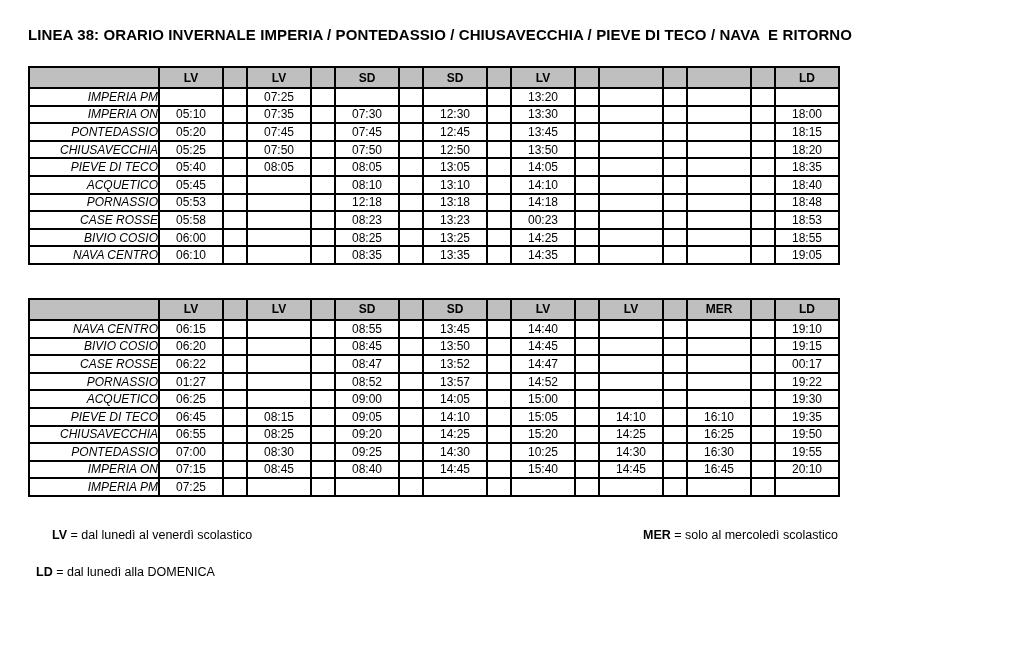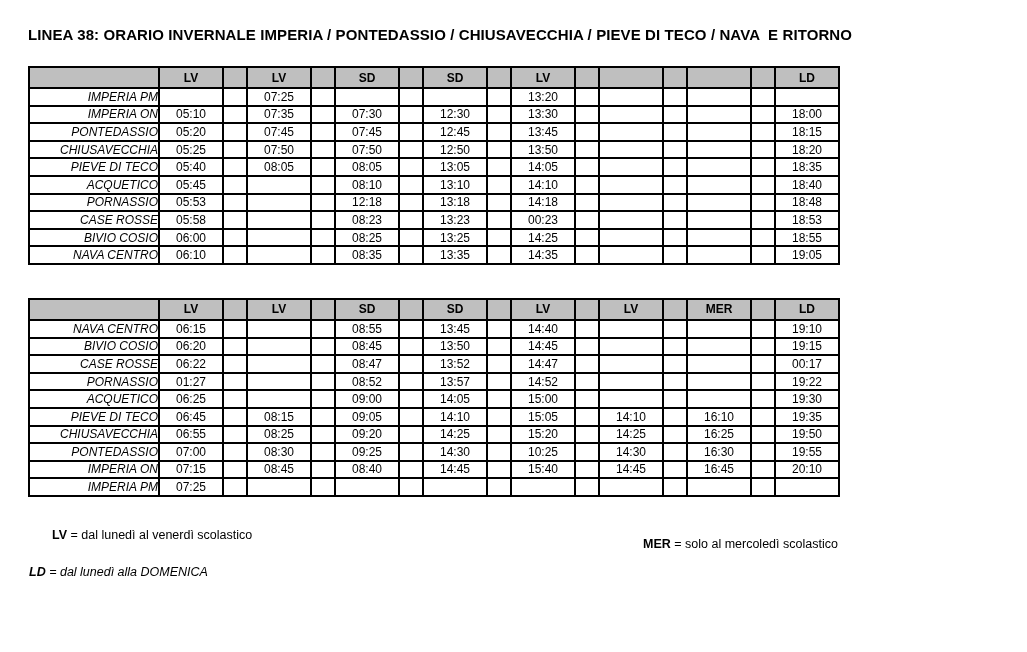--- a/index.html
+++ b/index.html
@@ -75,22 +75,22 @@
   }
   .legend-item {
     position: absolute;
     white-space: nowrap;
   }
   .legend-item .abbr {
     font-weight: bold;
   }
   .legend-item.pos-0 { left: 1px;   top: 0; margin-left: 23px; }
   .legend-item.pos-1 { left: 275px; top: 0; }
-  .legend-item.pos-2 { left: 615px; top: 9px; }
-  .legend-item.pos-3 { left: 1px;   top: 37px; font-style: italic; }
+  .legend-item.pos-2 { left: 615px; top: 0; }
+  .legend-item.pos-3 { left: 8px;   top: 37px; }
 </style>
 </head>
 <body>
 
 <div class="page">
   <div class="content">
 
     <div class="title">LINEA 38: ORARIO INVERNALE IMPERIA / PONTEDASSIO / CHIUSAVECCHIA / PIEVE DI TECO / NAVA  E RITORNO</div>
 
 

